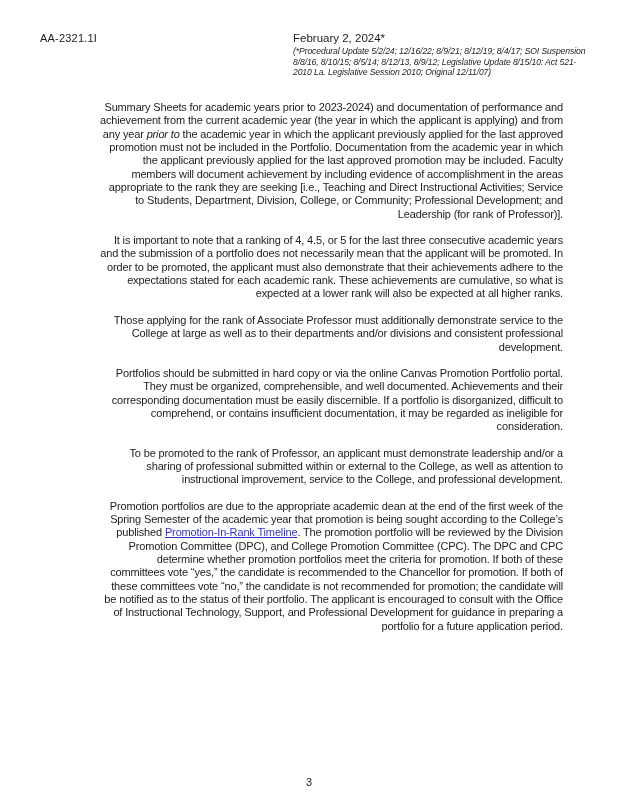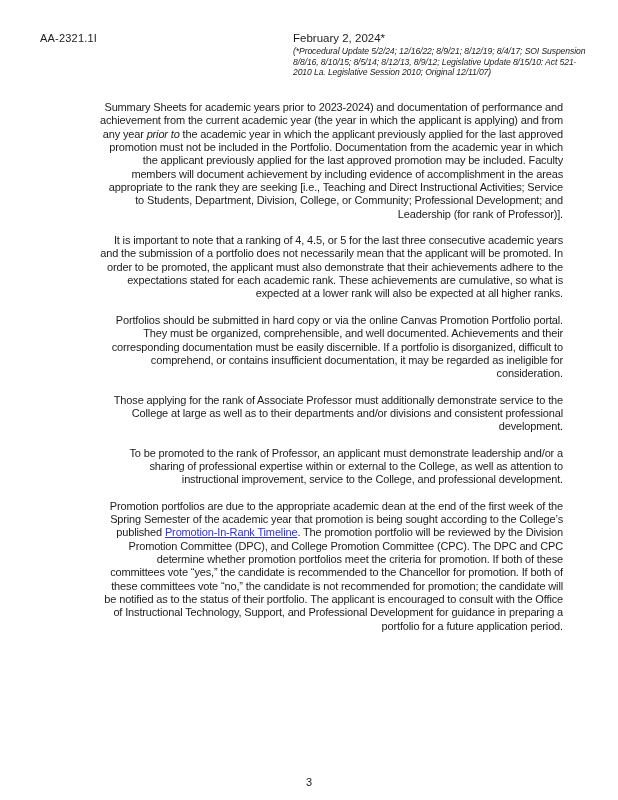--- a/index.html
+++ b/index.html
@@ -81,25 +81,25 @@
     <div class="date-line">February 2, 2024*</div>
     <div class="revision-history">(*Procedural Update 5/2/24; 12/16/22; 8/9/21; 8/12/19; 8/4/17; SOI Suspension 8/8/16, 8/10/15; 8/5/14; 8/12/13, 8/9/12; Legislative Update 8/15/10: Act 521-2010 La. Legislative Session 2010; Original 12/11/07)</div>
   </div>
 
   <div class="body-text">
 
     <p><span>Summary Sheets for academic years prior to 2023-2024) and documentation of performance and achievement from the current academic year (the year in which the applicant is applying) and from any year </span><span class="inline-italic">prior to</span><span> the academic year in which the applicant previously applied for the last approved promotion must not be included in the Portfolio. Documentation from the academic year in which the applicant previously applied for the last approved promotion may be included. Faculty members will document achievement by including evidence of accomplishment in the areas appropriate to the rank they are seeking [i.e., Teaching and Direct Instructional Activities; Service to Students, Department, Division, College, or Community; Professional Development; and Leadership (for rank of Professor)].</span></p>
 
     <p>It is important to note that a ranking of 4, 4.5, or 5 for the last three consecutive academic years and the submission of a portfolio does not necessarily mean that the applicant will be promoted. In order to be promoted, the applicant must also demonstrate that their achievements adhere to the expectations stated for each academic rank. These achievements are cumulative, so what is expected at a lower rank will also be expected at all higher ranks.</p>
 
+    <p>Those applying for the rank of Associate Professor must additionally demonstrate service to the College at large as well as to their departments and/or divisions and consistent professional development.</p>
+
     <p>Portfolios should be submitted in hard copy or via the online Canvas Promotion Portfolio portal. They must be organized, comprehensible, and well documented. Achievements and their corresponding documentation must be easily discernible. If a portfolio is disorganized, difficult to comprehend, or contains insufficient documentation, it may be regarded as ineligible for consideration.</p>
 
-    <p>Those applying for the rank of Associate Professor must additionally demonstrate service to the College at large as well as to their departments and/or divisions and consistent professional development.</p>
-
-    <p>To be promoted to the rank of Professor, an applicant must demonstrate leadership and/or a sharing of professional expertise within or external to the College, as well as attention to instructional improvement, service to the College, and professional development.</p>
+    <p>To be promoted to the rank of Professor, an applicant must demonstrate leadership and/or a sharing of professional submitted within or external to the College, as well as attention to instructional improvement, service to the College, and professional development.</p>
 
     <p><span>Promotion portfolios are due to the appropriate academic dean at the end of the first week of the Spring Semester of the academic year that promotion is being sought according to the College’s published </span><a class="doc-link">Promotion-In-Rank Timeline</a><span>. The promotion portfolio will be reviewed by the Division Promotion Committee (DPC), and College Promotion Committee (CPC). The DPC and CPC determine whether promotion portfolios meet the criteria for promotion.  If both of these committees vote “yes,” the candidate is recommended to the Chancellor for promotion.  If both of these committees vote “no,” the candidate is not recommended for promotion; the candidate will be notified as to the status of their portfolio.  The applicant is encouraged to consult with the Office of Instructional Technology, Support, and Professional Development for guidance in preparing a portfolio for a future application period.</span></p>
 
   </div>
 
   <div class="page-number">3</div>
 
 </div>
 
 </body></html>

